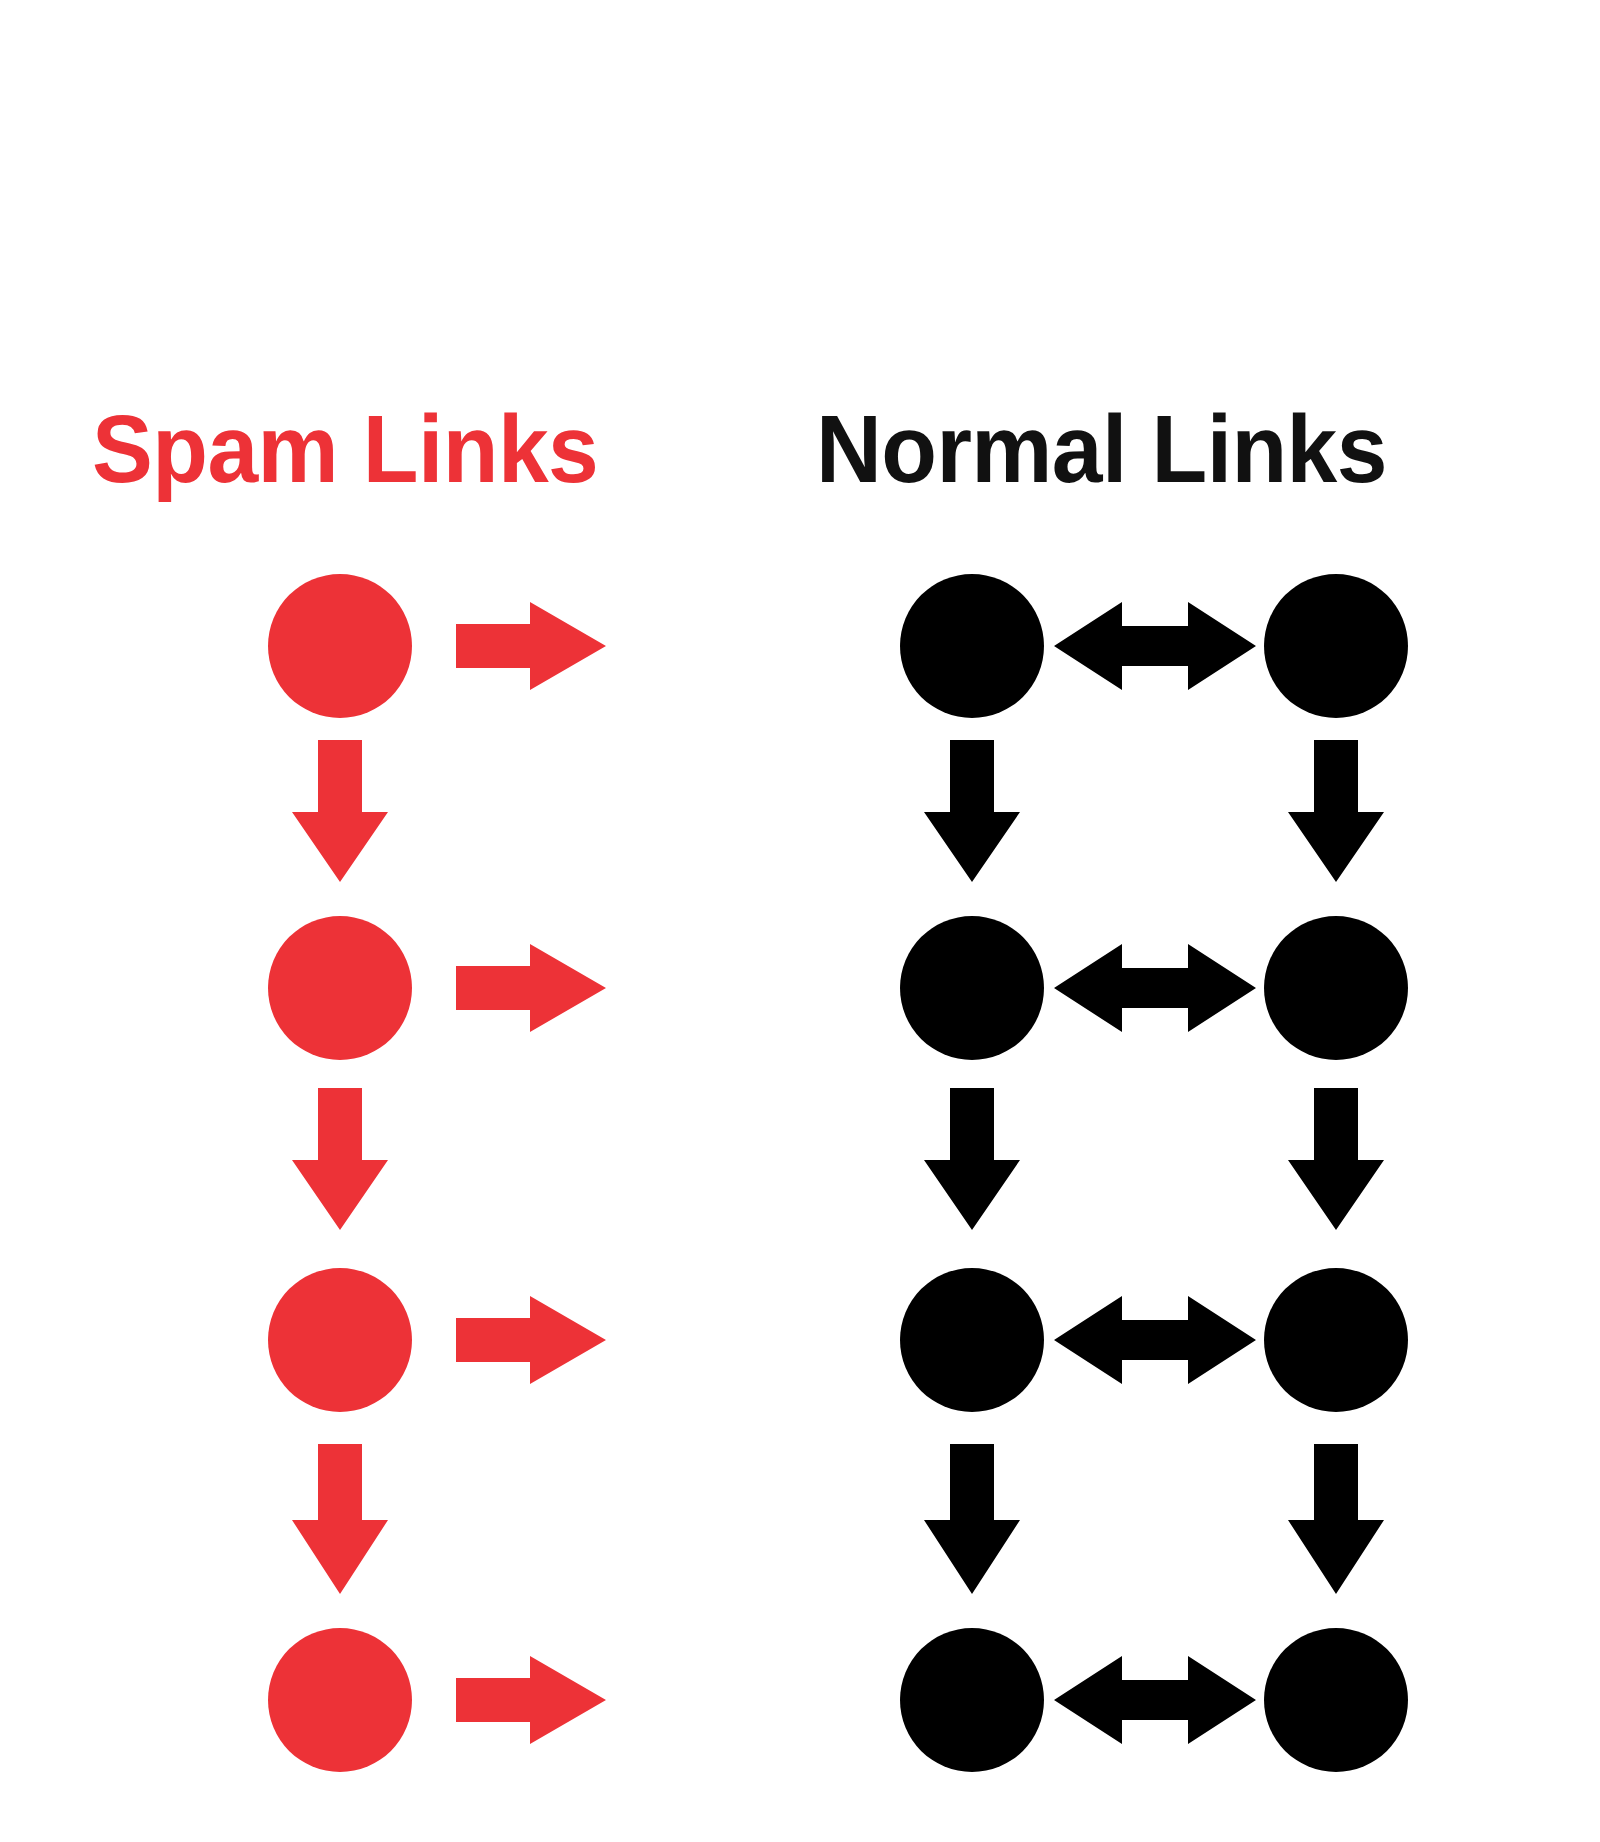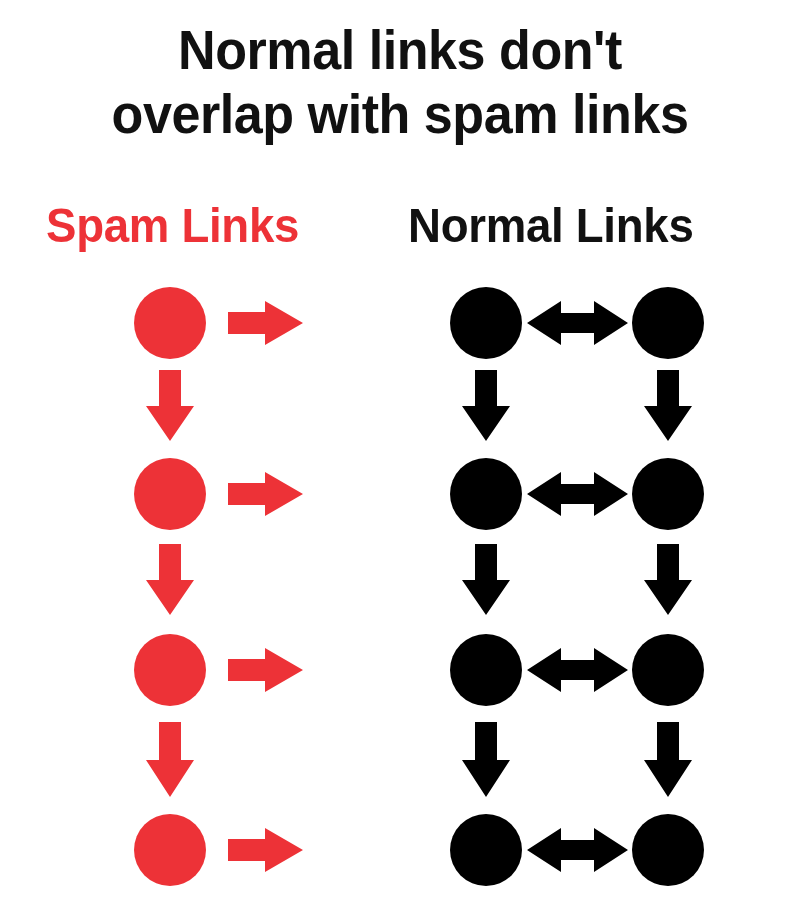--- a/index.html
+++ b/index.html
@@ -88,24 +88,20 @@
   .node-spam { fill: #ED3237; }
   .node-normal { fill: #000000; }
   .arrow-spam { fill: #ED3237; }
   .arrow-normal { fill: #000000; }
 </style>
 </head>
 <body>
 
 <div id="infographic">
 
-  <div class="title-block">
-    <span class="title-line">Normal links don't</span>
-    <span class="title-line">overlap with spam links</span>
-  </div>
 
   <div class="col-header spam">Spam Links</div>
   <div class="col-header normal">Normal Links</div>
 
   <div class="diagram">
     <svg viewBox="0 0 800 921" xmlns="http://www.w3.org/2000/svg" aria-hidden="true">
 
       <g>
 
         <circle class="node-spam" cx="170" cy="323" r="36"></circle>

